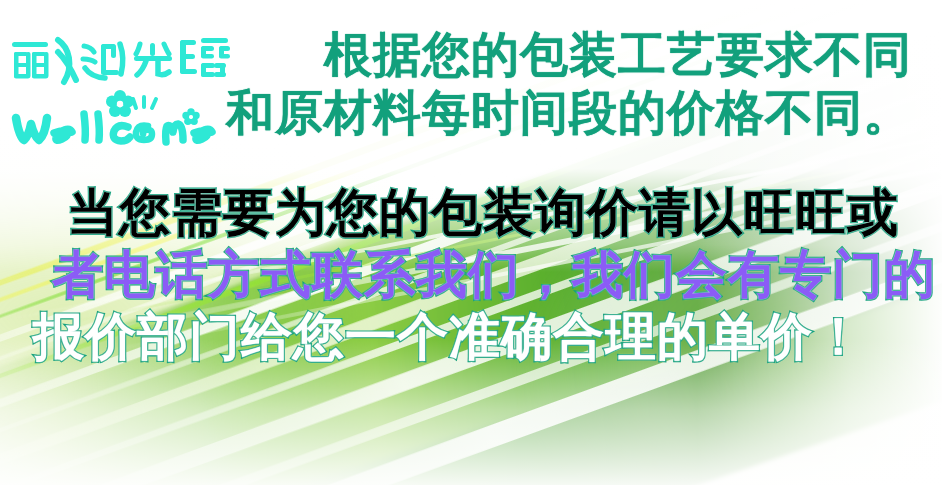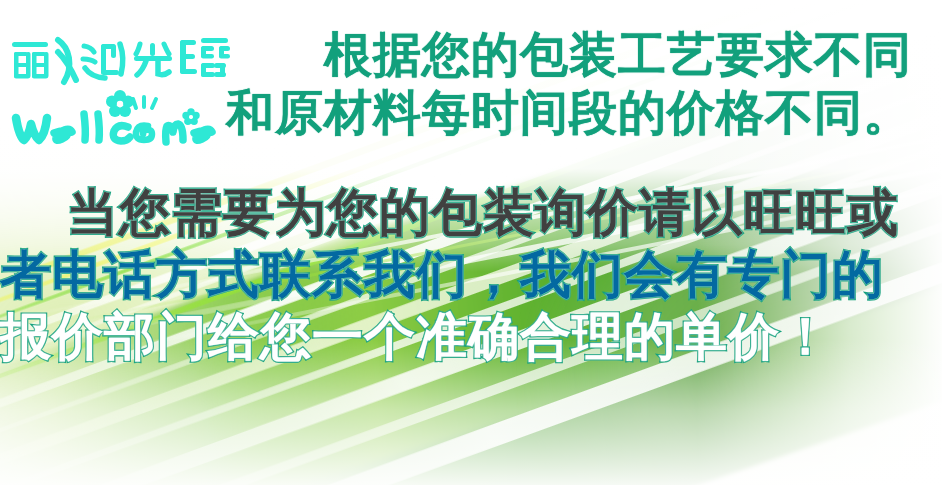--- a/index.html
+++ b/index.html
@@ -296,26 +296,26 @@
     <div style="text-align:right;padding-right:30px;font-size:48px;line-height:58px;
                 font-weight:bold;color:#12a07c;letter-spacing:1px;
                 text-shadow:0 0 1px #12a07c;white-space:nowrap;">根据您的包装工艺要求不同</div>
     <div style="text-align:right;padding-right:30px;font-size:48px;line-height:58px;
                 font-weight:bold;color:#12a07c;letter-spacing:1px;
                 text-shadow:0 0 1px #12a07c;white-space:nowrap;">和原材料每时间段的价格不同。</div>
   </div>
 
   <div style="position:absolute;left:0;top:182px;width:942px;">
     <div style="text-align:center;padding-left:24px;font-size:51px;line-height:62px;
-                font-weight:bold;color:#404040;letter-spacing:1px;white-space:nowrap;
+                font-weight:bold;color:#000000;letter-spacing:1px;white-space:nowrap;
                 -webkit-text-stroke:2.6px #12a07c;paint-order:stroke fill;
                 text-shadow:0 0 2px rgba(255,255,255,0.9);">当您需要为您的包装询价请以旺旺或</div>
-    <div style="text-align:left;padding-right:6px;font-size:51px;line-height:62px;
-                font-weight:bold;color:#0369a1;letter-spacing:1px;white-space:nowrap;
+    <div style="text-align:right;padding-right:6px;font-size:51px;line-height:62px;
+                font-weight:bold;color:#8b5cf6;letter-spacing:1px;white-space:nowrap;
                 -webkit-text-stroke:2.6px #12a07c;paint-order:stroke fill;
                 text-shadow:0 0 2px rgba(255,255,255,0.9);">者电话方式联系我们，我们会有专门的</div>
-    <div style="padding-right:44px;font-size:51px;line-height:62px;
+    <div style="text-align:center;padding-right:44px;font-size:51px;line-height:62px;
                 font-weight:bold;color:#ffffff;letter-spacing:1px;white-space:nowrap;
                 -webkit-text-stroke:2.6px #12a07c;paint-order:stroke fill;
                 text-shadow:0 0 2px rgba(255,255,255,0.9);">报价部门给您一个准确合理的单价！</div>
   </div>
 
 </div>
 
 </body></html>

